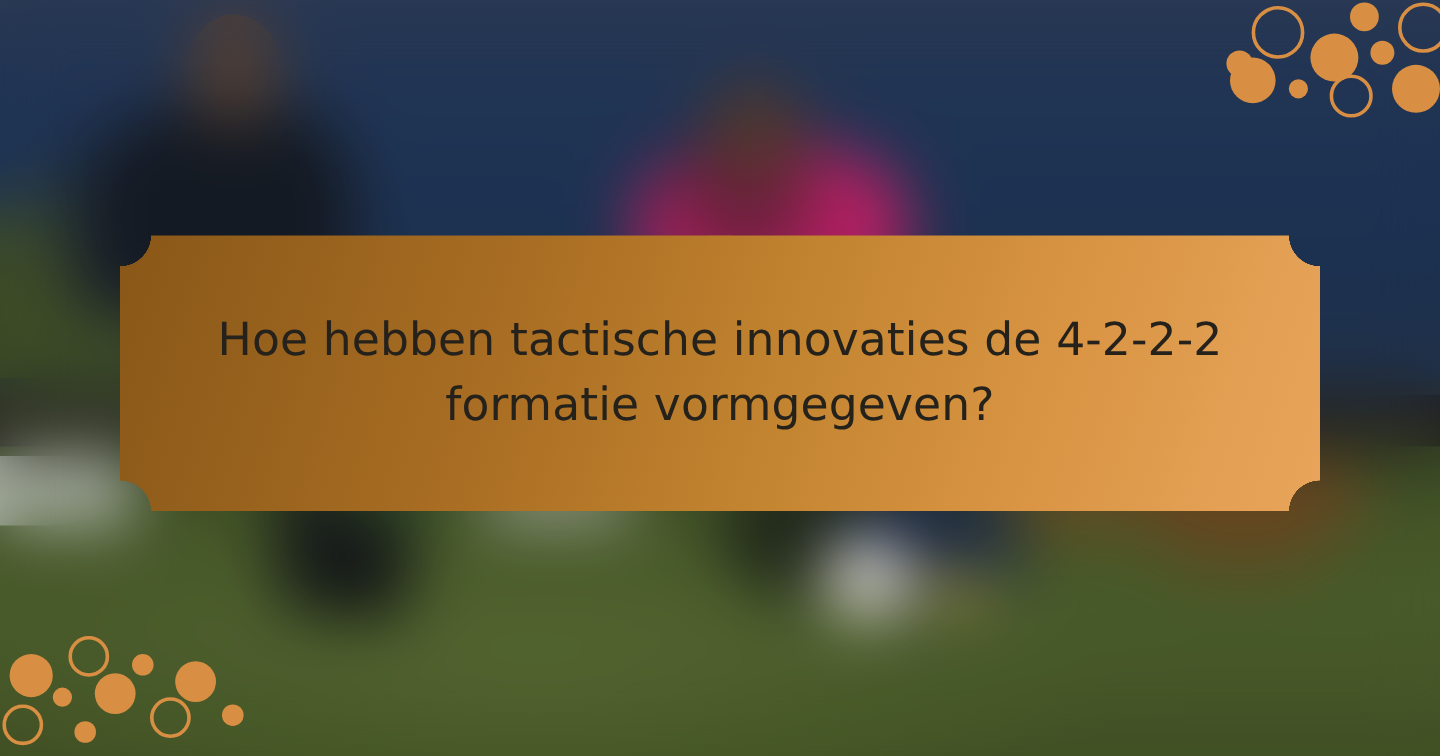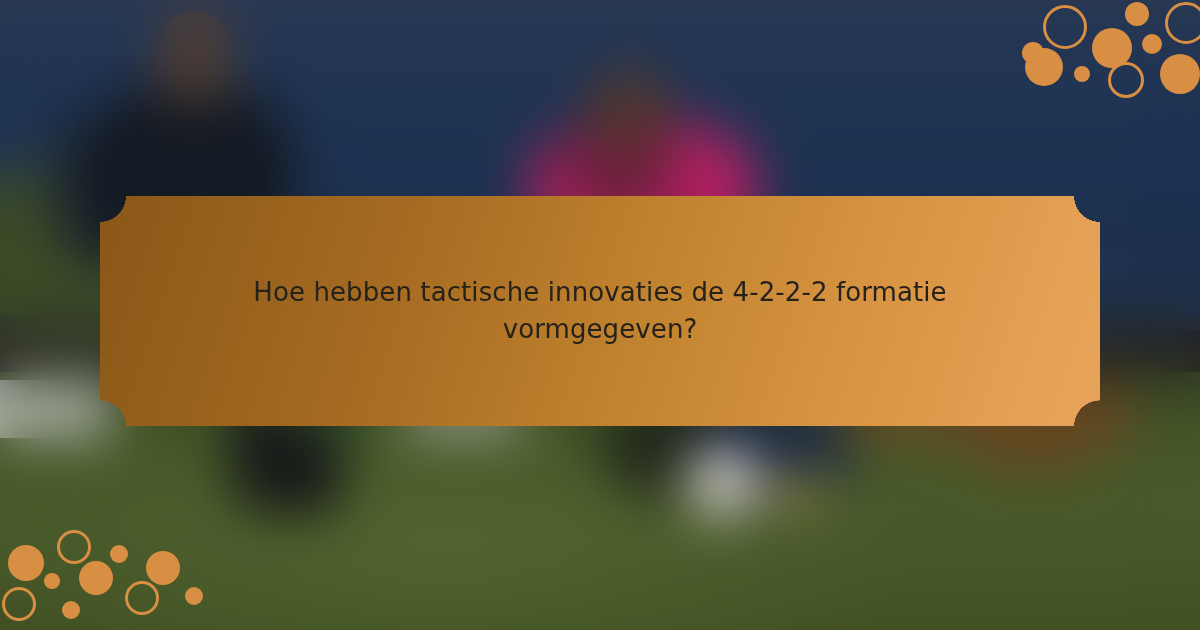--- a/index.html
+++ b/index.html
@@ -218,21 +218,21 @@
       radial-gradient(circle var(--n) at 100% 0,    transparent 99%, #000 100%) top right / 51% 51% no-repeat,
       radial-gradient(circle var(--n) at 0 100%,    transparent 99%, #000 100%) bottom left / 51% 51% no-repeat,
       radial-gradient(circle var(--n) at 100% 100%, transparent 99%, #000 100%) bottom right / 51% 51% no-repeat;
   }
   .banner-title {
     margin: 0;
     padding: 0 60px;
     width: 100%;
     box-sizing: border-box;
     text-align: center;
-    font-size: 26px;
+    font-size: 38px;
     font-weight: 400;
     line-height: 1.42;
     color: #25211b;
     letter-spacing: 0.1px;
   }
 </style>
 </head>
 <body>
 
 <div id="canvas">

